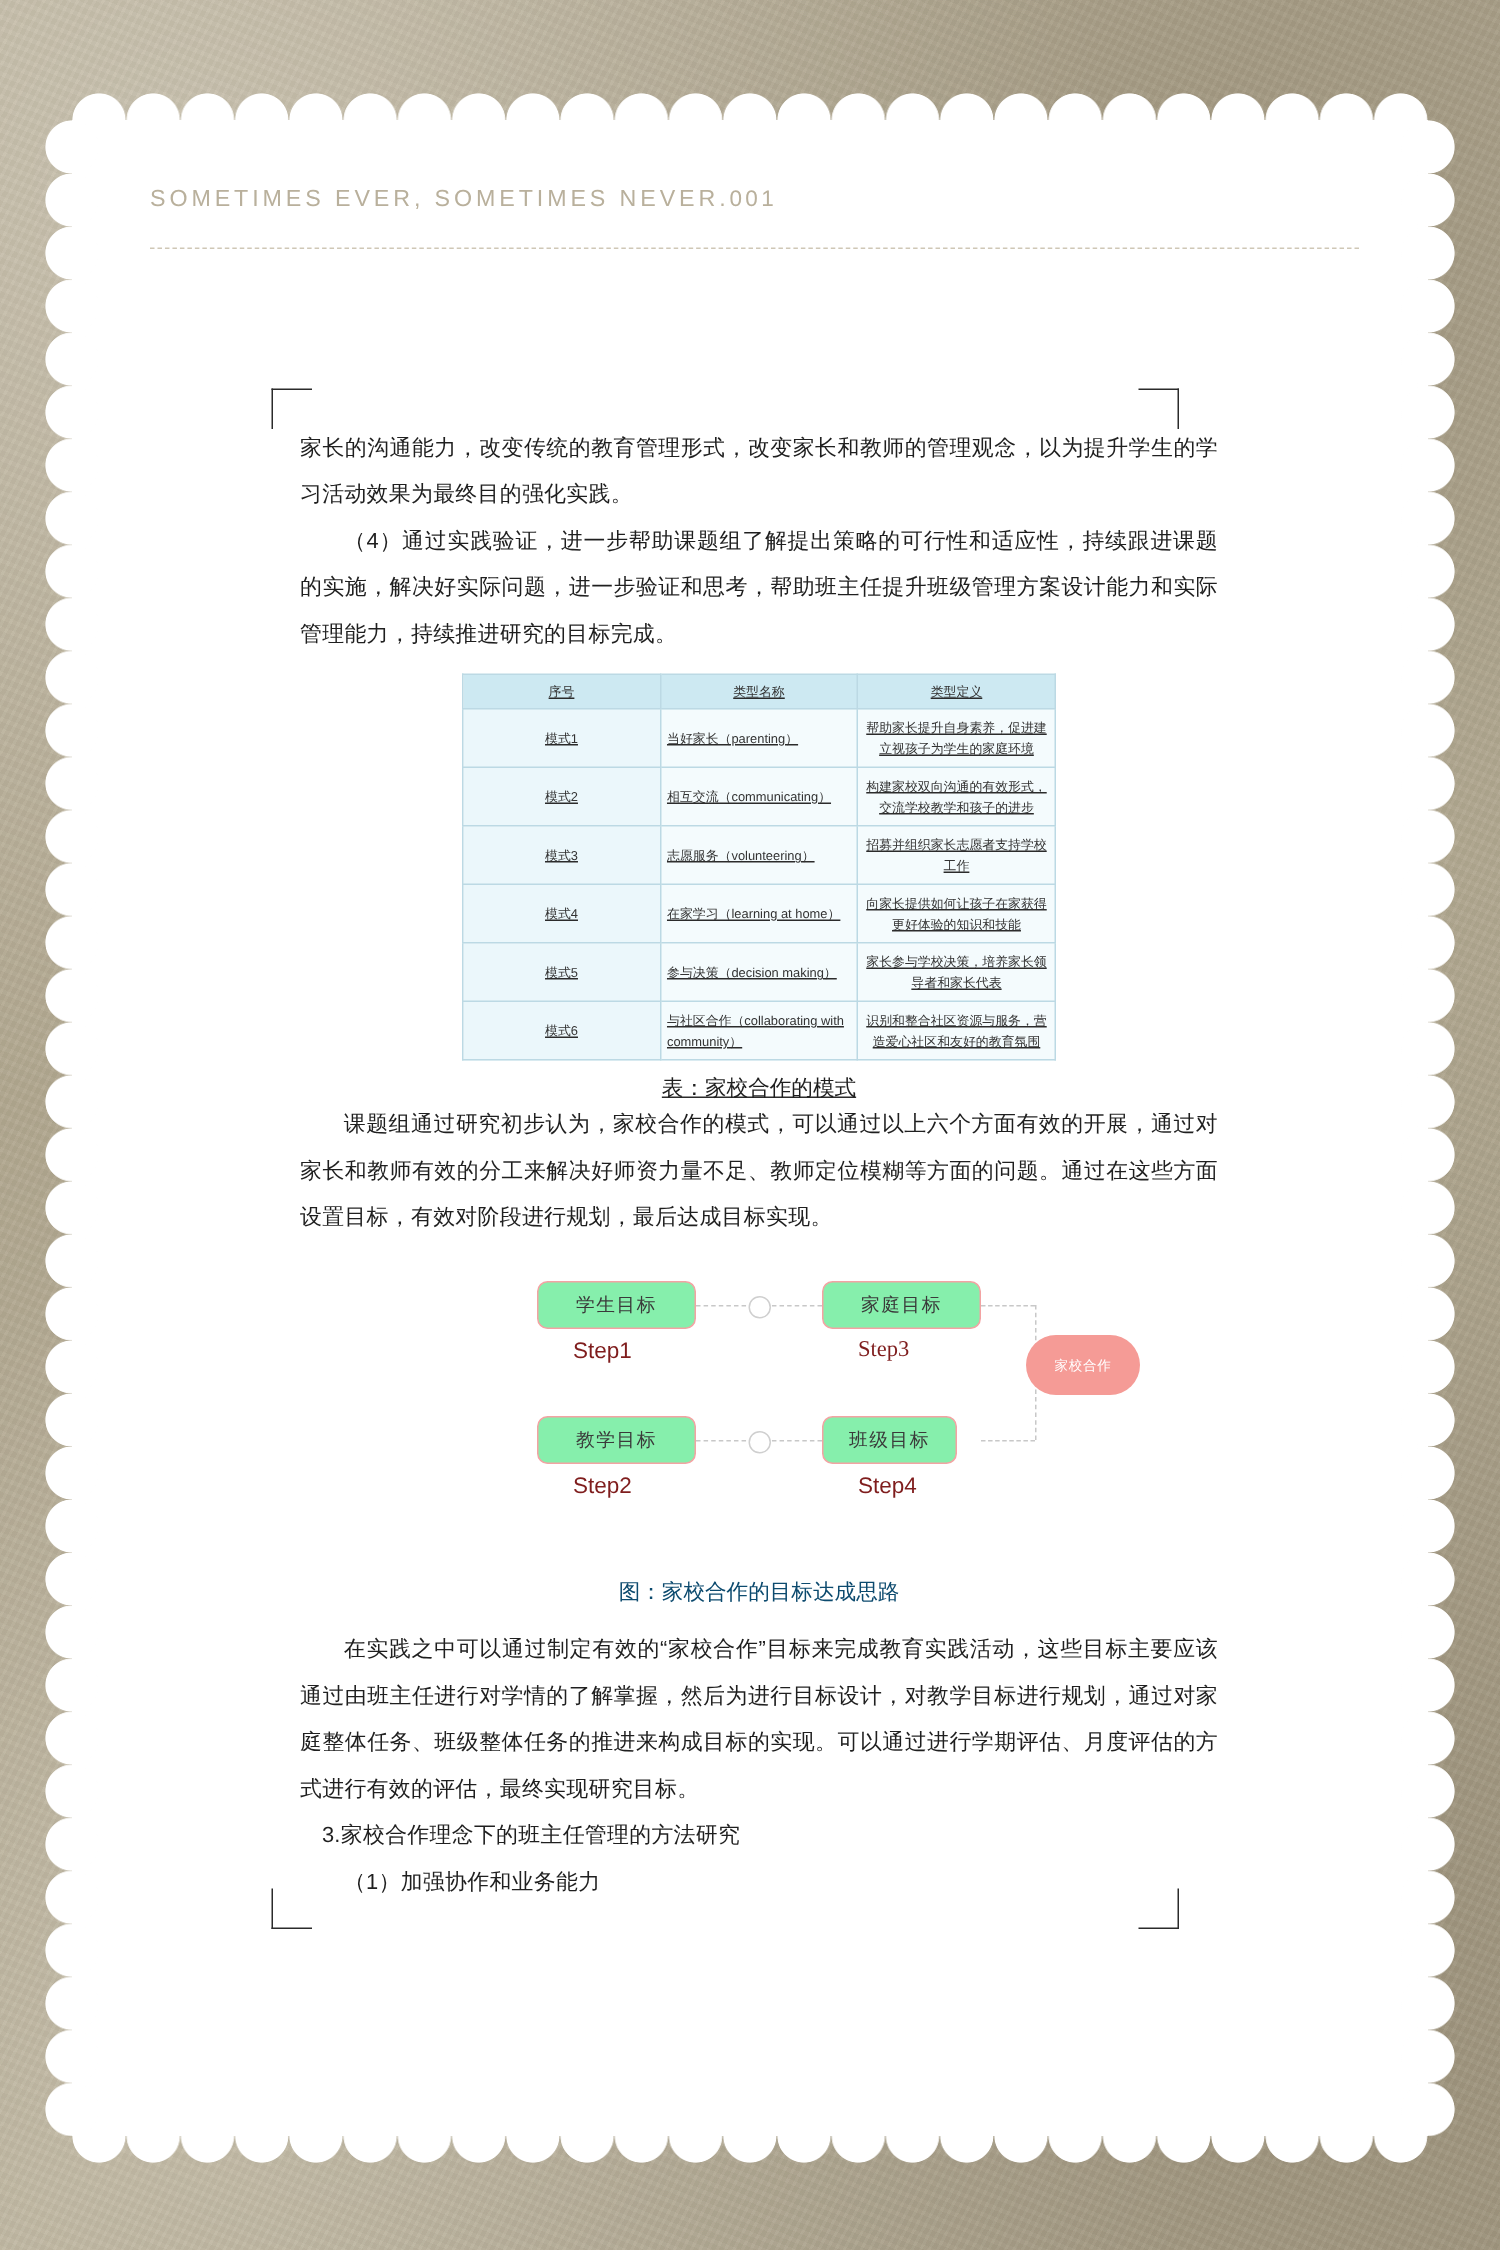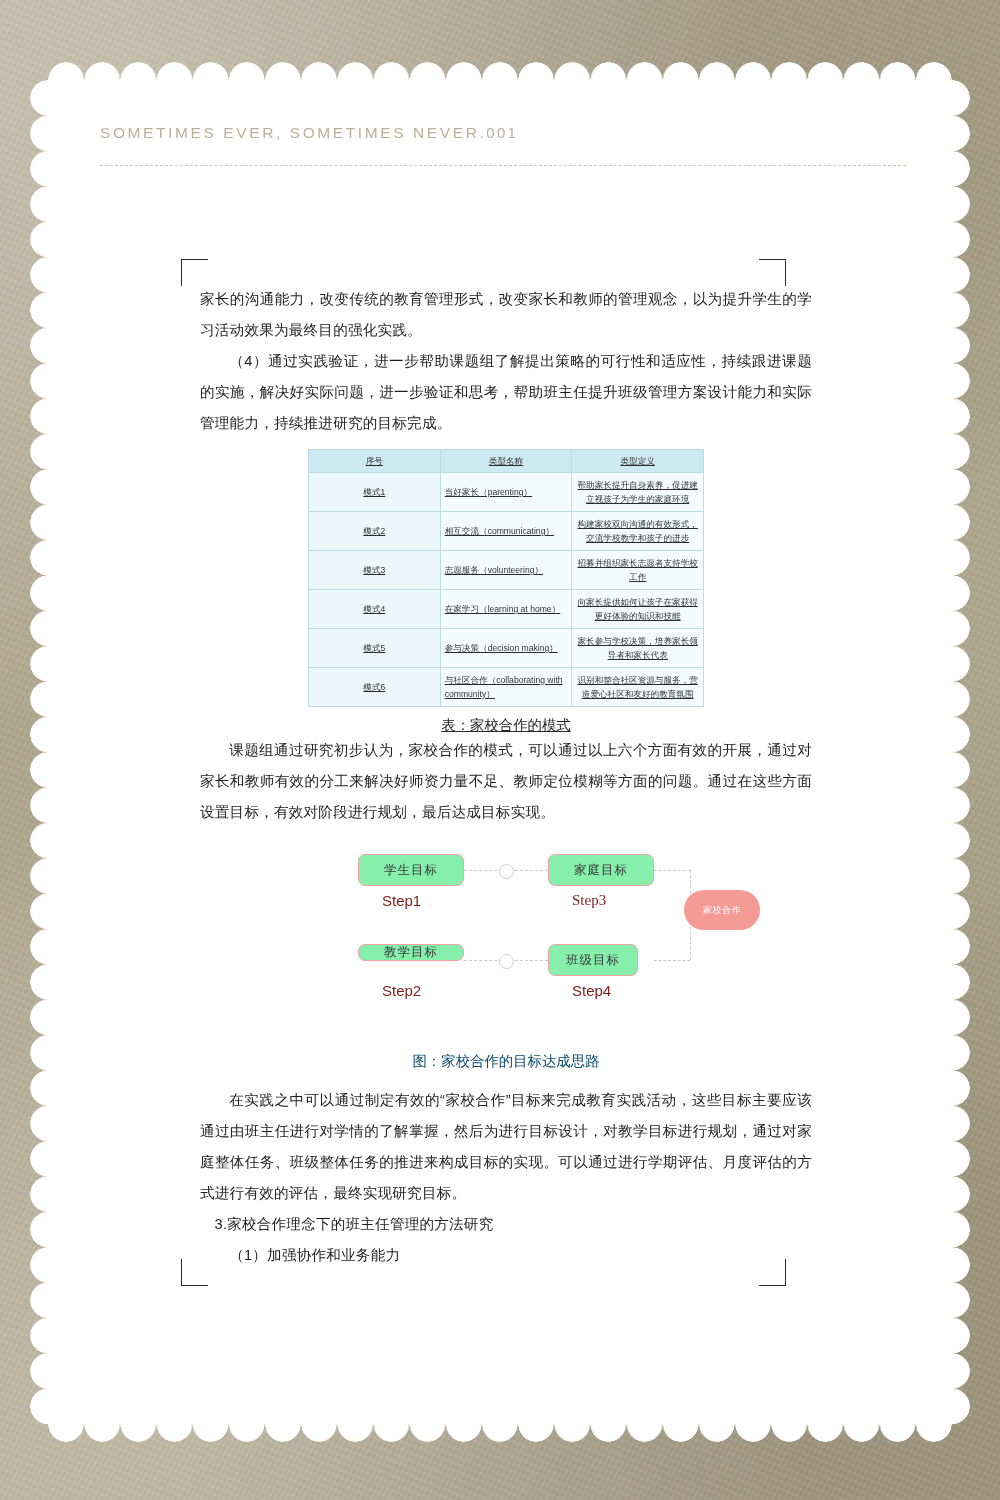--- a/index.html
+++ b/index.html
@@ -190,21 +190,21 @@
     border-radius: 7px;
     background: #86efac;
     color: #3a3a3a;
     font-size: 12.5px;
     display: flex;
     align-items: center;
     justify-content: center;
     letter-spacing: 1px;
   }
   .node.n1 { left: 158px; top: 12px;  width: 106px; height: 32px; }
-  .node.n2 { left: 158px; top: 102px; width: 106px; height: 17px; }
+  .node.n2 { left: 158px; top: 102px; width: 106px; height: 32px; }
   .node.n3 { left: 348px; top: 12px;  width: 106px; height: 32px; }
   .node.n4 { left: 348px; top: 102px; width: 90px; height: 32px; }
   .node-goal {
     position: absolute;
     left: 484px; top: 48px;
     width: 76px; height: 40px;
     border-radius: 20px;
     background: #f59b96;
     color: #ffffff;
     font-size: 9px;

